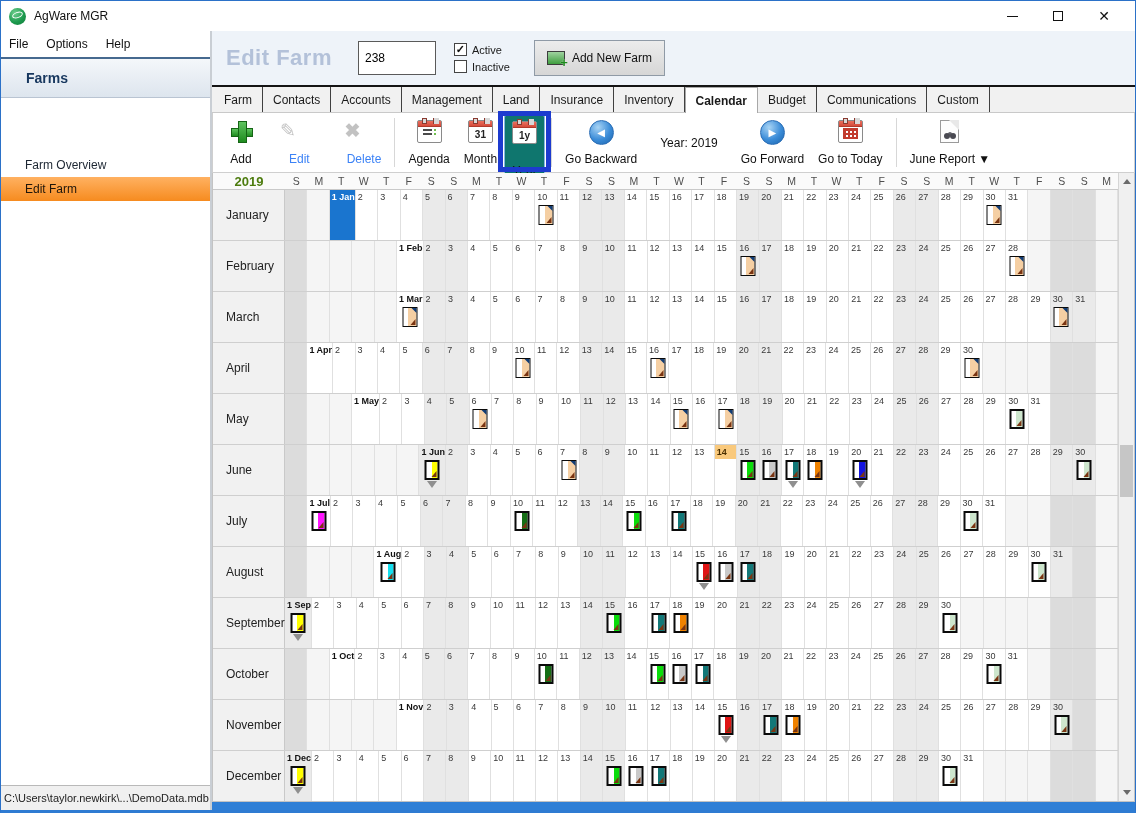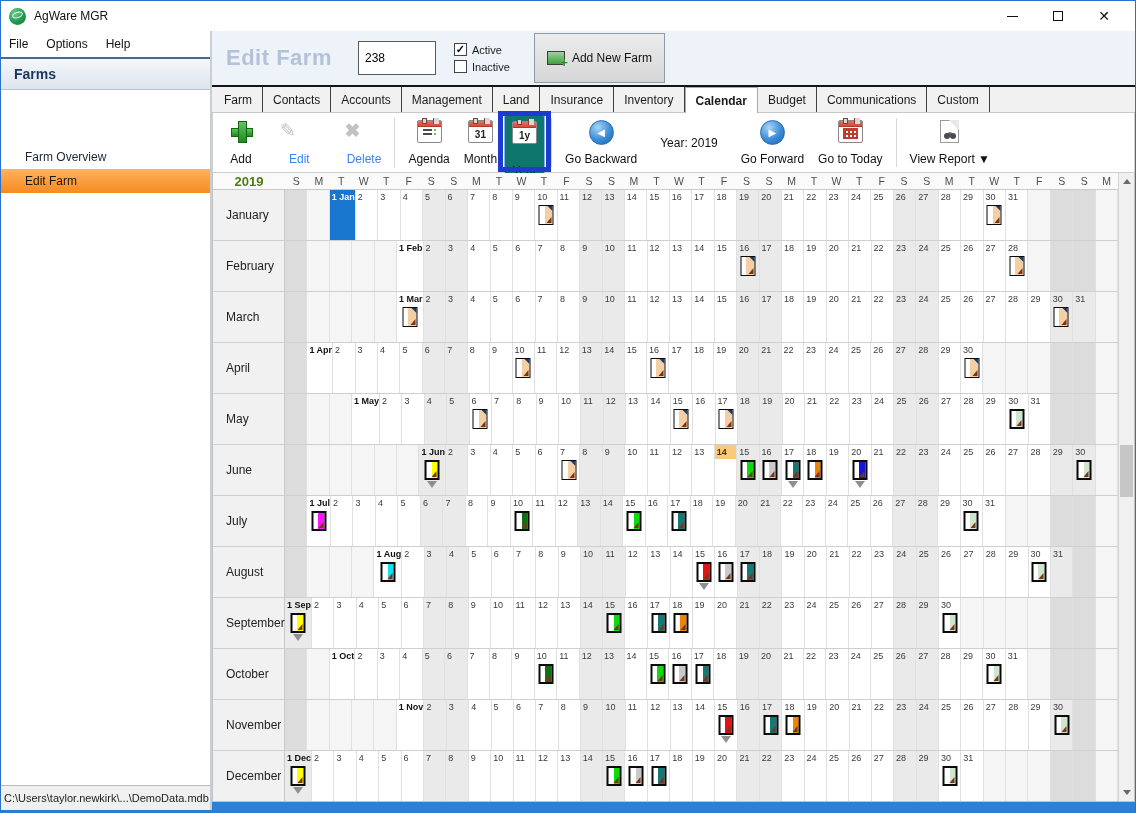--- a/index.html
+++ b/index.html
@@ -21,39 +21,39 @@
 
   .body-row { flex:1; display:flex; min-height:0; }
 
   
   .sidebar { width:211px; flex:0 0 auto; display:flex; flex-direction:column; border-right:2px solid #c9ced4; background:#fff; }
   .menubar { height:26px; display:flex; align-items:center; padding:0 8px; gap:18px; background:#fff; }
   .menu-item { color:#111; cursor:default; }
   .mgr-toggle { height:31px; display:flex; align-items:center; gap:8px; padding:0 10px; background:linear-gradient(#eef1f5,#d9dfe7); border-top:1px solid #c3cad2; border-bottom:1px solid #b6bdc6; font-size:12px; color:#16202e; }
   .burger { display:inline-block; width:15px; }
   .burger i { display:block; height:2px; background:#2b3440; margin:2px 0; border-radius:1px; }
-  .farms-hdr { height:33px; display:flex; align-items:center; padding:0 13px; font-size:14px; font-weight:bold; color:#17375e; background:linear-gradient(#f4f7fa,#dde5ee); border-top:2px solid #46698f; border-bottom:1px solid #b9c4d2; }
+  .farms-hdr { height:41px; display:flex; align-items:center; padding:0 25px; font-size:14px; font-weight:bold; color:#17375e; background:linear-gradient(#f4f7fa,#dde5ee); border-top:2px solid #46698f; border-bottom:1px solid #b9c4d2; }
   .side-items { padding-top:7px;margin-top:48px; }
   .side-item { height:24px; display:flex; align-items:center; padding-left:24px; font-size:12px; color:#1d2733; cursor:default; }
   .side-item.selected { background:linear-gradient(#ffb161,#f68b1f); color:#20160a; }
   .side-fill { flex:1; }
   .side-status { height:25px; display:flex; align-items:center; padding:0 3px; background:#f0f0f0; border-top:1px solid #b9b9b9; font-size:11px; color:#222; white-space:nowrap; overflow:hidden; }
 
   
   .main { flex:1; display:flex; flex-direction:column; min-width:0; background:#fff; }
 
   .edit-hdr { height:54px; flex:0 0 auto; display:flex; align-items:center; background:#eef3f9; padding:0 14px; gap:10px; }
   .edit-title { font-size:22px; font-weight:bold; color:#b3c1d9; letter-spacing:.5px; margin-right:16px; }
   .farm-num { width:78px; height:34px; border:1px solid #5a5a5a; font:12px "Liberation Sans",sans-serif; padding:0 6px; background:#fff; }
   .combo { width:228px; height:34px; border:1px solid #5a5a5a; background:#fff; display:flex; align-items:center; padding:0 6px; position:relative; }
   .combo-arr { margin-left:auto; color:#707070; font-size:11px; }
   .checks { display:flex; flex-direction:column; gap:4px; margin-left:8px; font-size:11px; }
   .checkrow { display:flex; align-items:center; gap:5px; }
   .cb { width:13px; height:13px; border:1px solid #444; background:#fff; display:inline-flex; align-items:center; justify-content:center; font-size:11px; color:#111; font-weight:bold; }
-  .btn-addfarm { height:50px; margin-left:14px; display:flex; align-items:center; gap:7px; padding:0 12px; background:linear-gradient(#ececec,#d6d6d6); border:1px solid #8f9aa6; font:12px "Liberation Sans",sans-serif; color:#111; }
+  .btn-addfarm { height:36px; margin-left:14px; display:flex; align-items:center; gap:7px; padding:0 12px; background:linear-gradient(#ececec,#d6d6d6); border:1px solid #8f9aa6; font:12px "Liberation Sans",sans-serif; color:#111; }
   .af-ico { width:18px; height:14px; background:linear-gradient(#9fd29f,#3f9e3f); border:1px solid #3c3c3c; position:relative; }
   .af-ico::after { content:"+"; position:absolute; right:-4px; bottom:-6px; color:#1d8a1d; font-weight:bold; font-size:13px; text-shadow:0 0 1px #fff; }
 
   .blackline { height:2px; background:#141414; flex:0 0 auto; }
 
   .tabs { height:26px; flex:0 0 auto; display:flex; align-items:stretch; background:#f1f1f1; border-bottom:1px solid #c9c9c9; padding-left:2px; }
   .tab { display:flex; align-items:center; padding:0 10px; font-size:12px; color:#1a1a1a; border-right:1px solid #404040; cursor:default; }
   .tab.active { background:#fff; font-weight:bold; border:1px solid #a8a8a8; border-bottom:none; margin-bottom:-1px; }
 
   
@@ -243,21 +243,21 @@
         </div>
         <div class="tbtn">
           <span class="calico">
               <span class="today-grid"></span>
             </span>
           <span class="lbl">Go to Today</span>
         </div>
         <div class="tsep"></div>
         <div class="tbtn">
           <span class="repico"></span>
-          <span class="lbl">View Report ▼</span>
+          <span class="lbl">June Report ▼</span>
         </div>
       </div>
 
       <div class="calendar">
         <div class="cal-inner" id="cal-inner">
             <div class="cal-hdr">
               <div class="ylabel">2019</div>
               <div class="dl">S</div>
               <div class="dl">M</div>
               <div class="dl">T</div>

